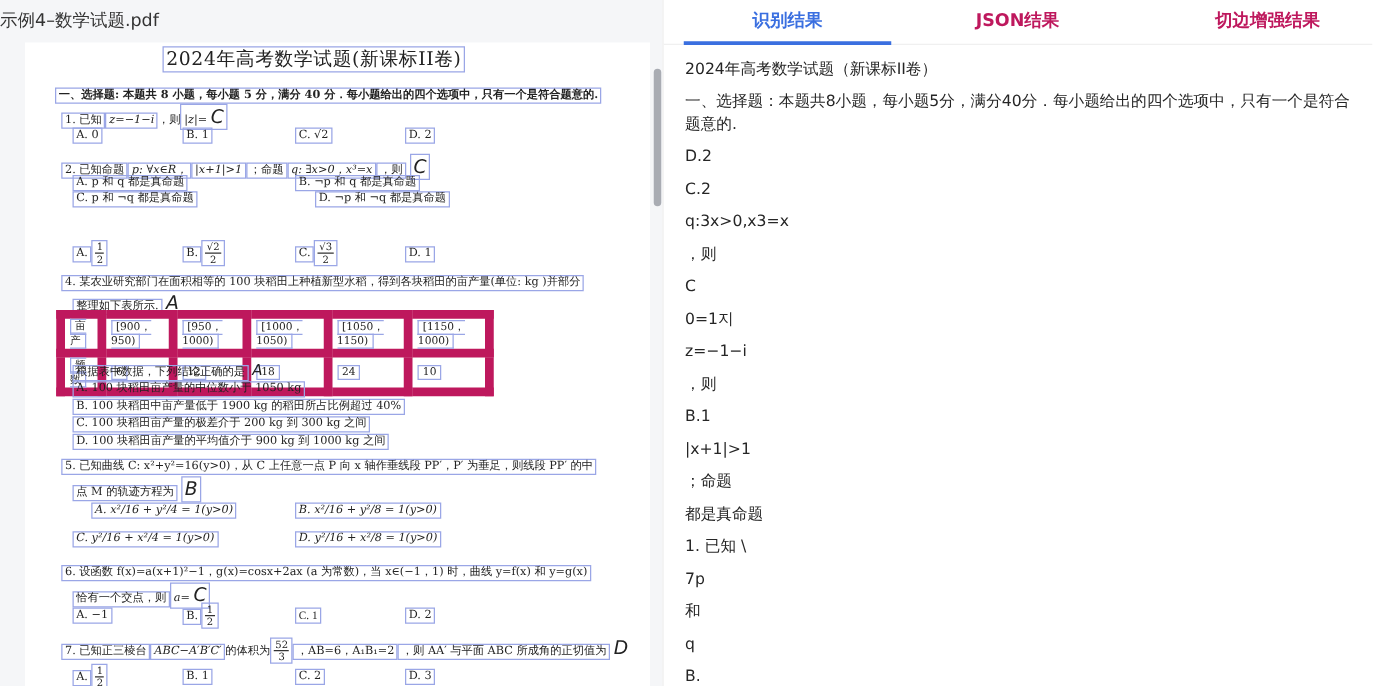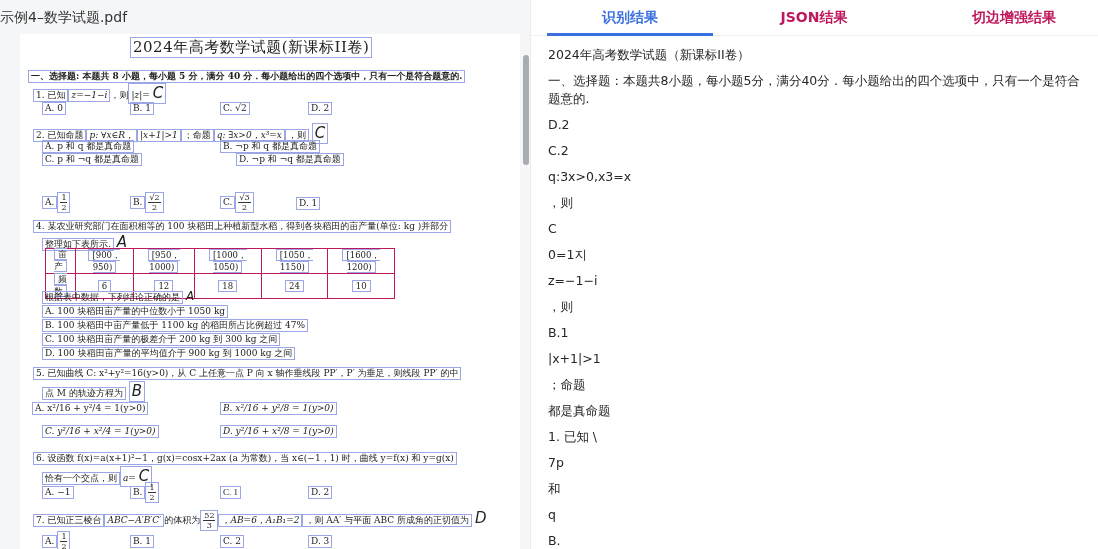--- a/index.html
+++ b/index.html
@@ -9,27 +9,27 @@
   
   .left { position: absolute; left: 0; top: 0; width: 530px; height: 549px; background: #f5f6f8; }
   .file-title { position: absolute; left: 0; top: 0; width: 530px; height: 34px; line-height: 34px; font-size: 14px; color: #333; }
   .page { position: absolute; left: 20px; top: 34px; width: 500px; height: 515px; background: #fff; overflow: hidden; font-family: "DejaVu Serif", "Liberation Serif", serif; color: #222; }
   .scrollbar { position: absolute; left: 523px; top: 55px; width: 6px; height: 110px; background: #a9acb3; border-radius: 3px; }
   .divider { position: absolute; left: 530px; top: 0; width: 1px; height: 549px; background: #ececec; }
 
   .bx { border: 1px solid #9aa6e6; padding: 0 2px; display: inline-block; line-height: 1.25; }
   .abs { position: absolute; white-space: nowrap; }
   .doc-title { font-size: 15px; letter-spacing: 0.5px; }
-  .sm { font-size: 9px; }
+  .sm { font-size: 9px; margin-left: 16px; }
   .hw { font-family: "DejaVu Sans", sans-serif; font-size: 15px; color: #222; font-style: italic; }
   .frac { display: inline-flex; flex-direction: column; align-items: center; font-size: 8px; line-height: 9px; vertical-align: middle; }
   .frac .n { border-bottom: 1px solid #333; padding: 0 1px; }
 
   table.data { border-collapse: collapse; font-size: 8.5px; position: absolute; }
-  table.data td { border: 1px solid #be185d; text-align: center; height: 20px; padding: 0 4px; }
+  table.data td { border: 7px solid #be185d; text-align: left; height: 20px; padding: 0 4px; }
   table.data td span { border: 1px solid #9aa6e6; padding: 0 3px; }
 
   
   .right { position: absolute; left: 531px; top: 0; width: 567px; height: 549px; background: #fff; }
   .tabs { position: absolute; left: 0; top: 0; width: 567px; height: 36px; border-bottom: 1px solid #f0f0f0; }
   .tab { position: absolute; top: 0; height: 36px; line-height: 34px; font-size: 14px; text-align: center; color: #be185d; font-weight: 600; }
   .tab.active { color: #3a6fe0; }
   .tab-ink { position: absolute; left: 16px; top: 33px; width: 166px; height: 3px; background: #3a6fe0; }
   .result { position: absolute; left: 17px; top: 46px; width: 535px; font-size: 12.5px; color: #262626; }
   .result .line { line-height: 18px; margin-bottom: 8px; }
@@ -67,74 +67,74 @@
           <span>2</span>
         </span></div>
     <div class="abs sm" style="left:110px; top:158px;"><span class="bx">B.</span><span class="frac bx">
           <span class="n">√2</span>
           <span>2</span>
         </span></div>
     <div class="abs sm" style="left:200px; top:158px;"><span class="bx">C.</span><span class="frac bx">
           <span class="n">√3</span>
           <span>2</span>
         </span></div>
-    <div class="abs bx sm" style="left:276px; top:163px;">D. 1</div>
+    <div class="abs bx sm" style="left:288px; top:163px;">D. 1</div>
 
     <div class="abs bx sm" style="left:13px; top:186px;">4. 某农业研究部门在面积相等的 100 块稻田上种植新型水稻，得到各块稻田的亩产量(单位: kg )并部分</div>
     <div class="abs sm" style="left:22px; top:199px;"><span class="bx">整理如下表所示.</span> <span class="hw">A</span></div>
 
     <table class="data" style="left:25px; top:214px; width:350px;">
       <tbody>
           <tr>
         <td><span>亩产</span></td>
         <td><span>[900，950)</span></td>
         <td><span>[950，1000)</span></td>
         <td><span>[1000，1050)</span></td>
         <td><span>[1050，1150)</span></td>
-        <td><span>[1600，1200)</span></td>
+        <td><span>[1150，1000)</span></td>
       </tr>
       <tr>
         <td><span>频数</span></td>
         <td><span>6</span></td>
         <td><span>12</span></td>
         <td><span>18</span></td>
         <td><span>24</span></td>
         <td><span>10</span></td>
       </tr>
     </tbody>
       </table>
 
     <div class="abs sm" style="left:22px; top:255px;"><span class="bx">根据表中数据，下列结论正确的是</span> <span class="hw" style="font-size:12px">A</span></div>
     <div class="abs bx sm" style="left:22px; top:271px;">A. 100 块稻田亩产量的中位数小于 1050 kg</div>
-    <div class="abs bx sm" style="left:22px; top:285px;">B. 100 块稻田中亩产量低于 1100 kg 的稻田所占比例超过 47%</div>
+    <div class="abs bx sm" style="left:22px; top:285px;">B. 100 块稻田中亩产量低于 1900 kg 的稻田所占比例超过 40%</div>
     <div class="abs bx sm" style="left:22px; top:299px;">C. 100 块稻田亩产量的极差介于 200 kg 到 300 kg 之间</div>
     <div class="abs bx sm" style="left:22px; top:313px;">D. 100 块稻田亩产量的平均值介于 900 kg 到 1000 kg 之间</div>
 
     <div class="abs bx sm" style="left:13px; top:333px;">5. 已知曲线 C: x²+y²=16(y&gt;0)，从 C 上任意一点 P 向 x 轴作垂线段 PP′，P′ 为垂足，则线段 PP′ 的中</div>
     <div class="abs sm" style="left:22px; top:347px;"><span class="bx">点 M 的轨迹方程为</span> <span class="bx hw">B</span></div>
-    <div class="abs bx sm" style="left:12px; top:368px; ">A. x²/16 + y²/4 = 1(y&gt;0)</div>
+    <div class="abs bx sm" style="left:37px; top:368px; font-style:italic;">A. x²/16 + y²/4 = 1(y&gt;0)</div>
     <div class="abs bx sm" style="left:200px; top:368px; font-style:italic;">B. x²/16 + y²/8 = 1(y&gt;0)</div>
     <div class="abs bx sm" style="left:22px; top:391px; font-style:italic;">C. y²/16 + x²/4 = 1(y&gt;0)</div>
     <div class="abs bx sm" style="left:200px; top:391px; font-style:italic;">D. y²/16 + x²/8 = 1(y&gt;0)</div>
 
     <div class="abs bx sm" style="left:13px; top:418px;">6. 设函数 f(x)=a(x+1)²−1，g(x)=cosx+2ax (a 为常数)，当 x∈(−1，1) 时，曲线 y=f(x) 和 y=g(x)</div>
     <div class="abs sm" style="left:22px; top:432px;"><span class="bx">恰有一个交点，则</span><span class="bx"><span style="font-style:italic">a=</span> <span class="hw">C</span></span></div>
     <div class="abs bx sm" style="left:22px; top:452px;">A. −1</div>
     <div class="abs sm" style="left:110px; top:448px;"><span class="bx">B.</span><span class="frac bx">
           <span class="n">1</span>
           <span>2</span>
         </span></div>
     <div class="abs bx sm" style="left:200px; top:452px;font-family:Liberation Serif, serif;">C. 1</div>
     <div class="abs bx sm" style="left:288px; top:452px;">D. 2</div>
 
     <div class="abs sm" style="left:13px; top:475px;">
       <span class="bx">7. 已知正三棱台</span><span class="bx" style="font-style:italic">ABC−A′B′C′</span><span>的体积为</span><span class="frac bx">
           <span class="n">52</span>
           <span>3</span>
-        </span><span class="bx" style="font-style:italic">，AB=6，A₁B₁=2</span><span class="bx">，则 AA′ 与平面 ABC 所成角的正切值为</span> <span class="hw">D</span>
+        </span><span class="bx" style="">，AB=6，A₁B₁=2</span><span class="bx">，则 AA′ 与平面 ABC 所成角的正切值为</span> <span class="hw">D</span>
     </div>
     <div class="abs sm" style="left:22px; top:497px;"><span class="bx">A.</span><span class="frac bx">
           <span class="n">1</span>
           <span>2</span>
         </span></div>
     <div class="abs bx sm" style="left:110px; top:501px;">B. 1</div>
     <div class="abs bx sm" style="left:200px; top:501px;">C. 2</div>
     <div class="abs bx sm" style="left:288px; top:501px;">D. 3</div>
   </div>
 

